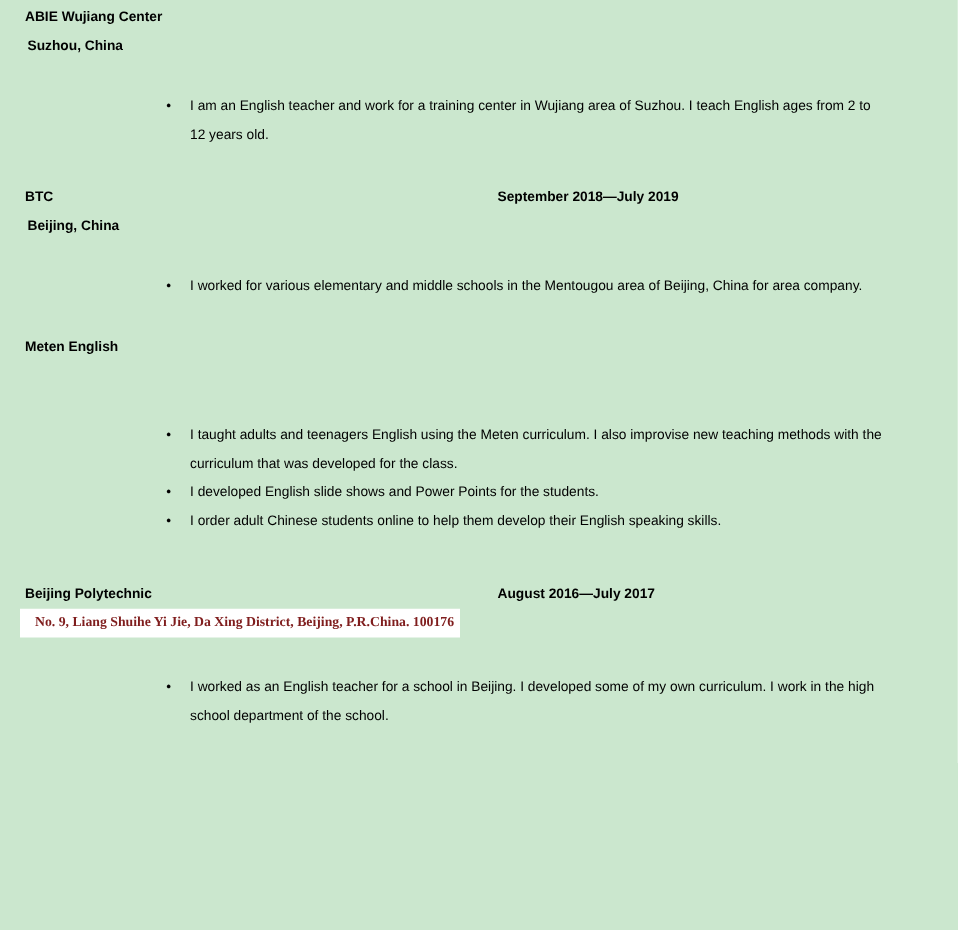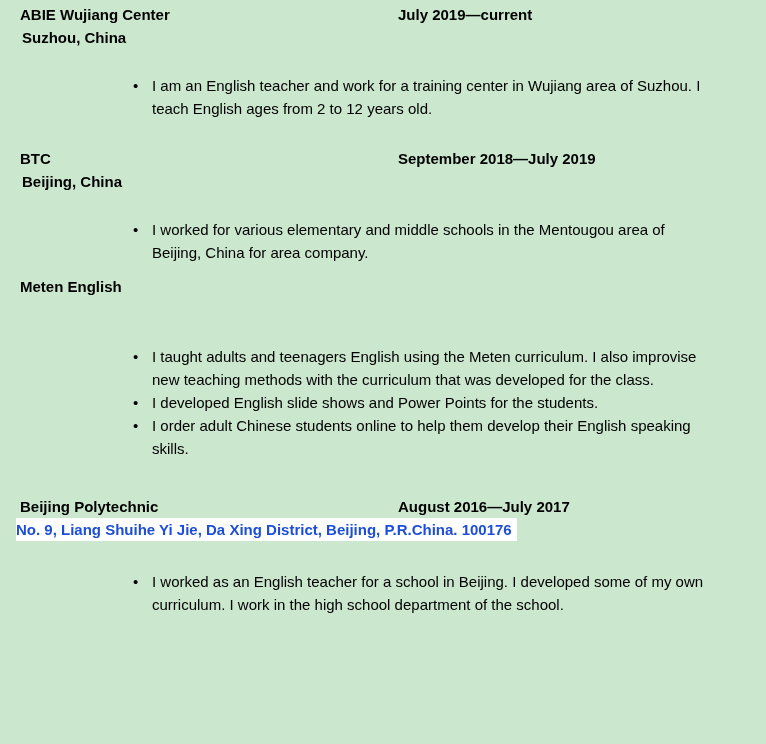--- a/index.html
+++ b/index.html
@@ -3,21 +3,21 @@
 <meta charset="utf-8">
 <style>
   html, body { margin: 0; padding: 0; }
   .page {
     position: relative;
     width: 766px;
     height: 744px;
     background: #cbe7ce;
     overflow: hidden;
     font-family: "Liberation Sans", sans-serif;
-    font-size: 15px;
+    font-size: 11px;
     line-height: 23px;
     color: #000000;
     box-sizing: border-box;
     padding-top: 3px;
   }
   .head-row {
     position: relative;
     padding-left: 20px;
     font-weight: bold;
     height: 23px;
@@ -33,58 +33,58 @@
     padding-left: 22px;
     font-weight: bold;
     height: 23px;
     white-space: nowrap;
   }
   .address-row { height: 23px; }
   .address-line {
     display: inline-block;
     margin-left: 16px;
     background: #ffffff;
-    color: #1d4ed8;
+    color: #7f1d1d;
     font-weight: bold;
-    padding: 0 5px 0 0;
+    padding: 0 5px 0 12px;
     white-space: nowrap;
+    font-family: Liberation Serif, serif;
   }
   ul.bullets {
     margin: 0;
     padding: 0 0 0 152px;
     width: 558px;
     list-style: none;
   }
   ul.bullets li {
     position: relative;
   }
   ul.bullets li::before {
     content: "\2022";
     position: absolute;
     left: -19px;
     top: 0;
   }
   
   .sec1 .bullets { margin-top: 25px; }
   .sec2 { margin-top: 27px; }
   .sec2 .bullets { margin-top: 25px; }
-  .sec3 { margin-top: 11px; }
+  .sec3 { margin-top: 26px; }
   .sec3 .bullets { margin-top: 47px; }
   .sec4 { margin-top: 35px; }
   .sec4 .bullets { margin-top: 29px; }
 </style>
 </head>
 <body>
 
 <div class="page">
 
   <section class="job sec1">
     <div class="head-row">
       <span class="employer">ABIE Wujiang Center</span>
-      <span class="dates">July 2019—current</span>
     </div>
     <div class="location">Suzhou, China</div>
     <ul class="bullets">
       <li>I am an English teacher and work for a training center in Wujiang area of Suzhou. I teach English ages from 2 to 12 years old.</li>
     </ul>
   </section>
 
   <section class="job sec2">
     <div class="head-row">
       <span class="employer">BTC</span>

